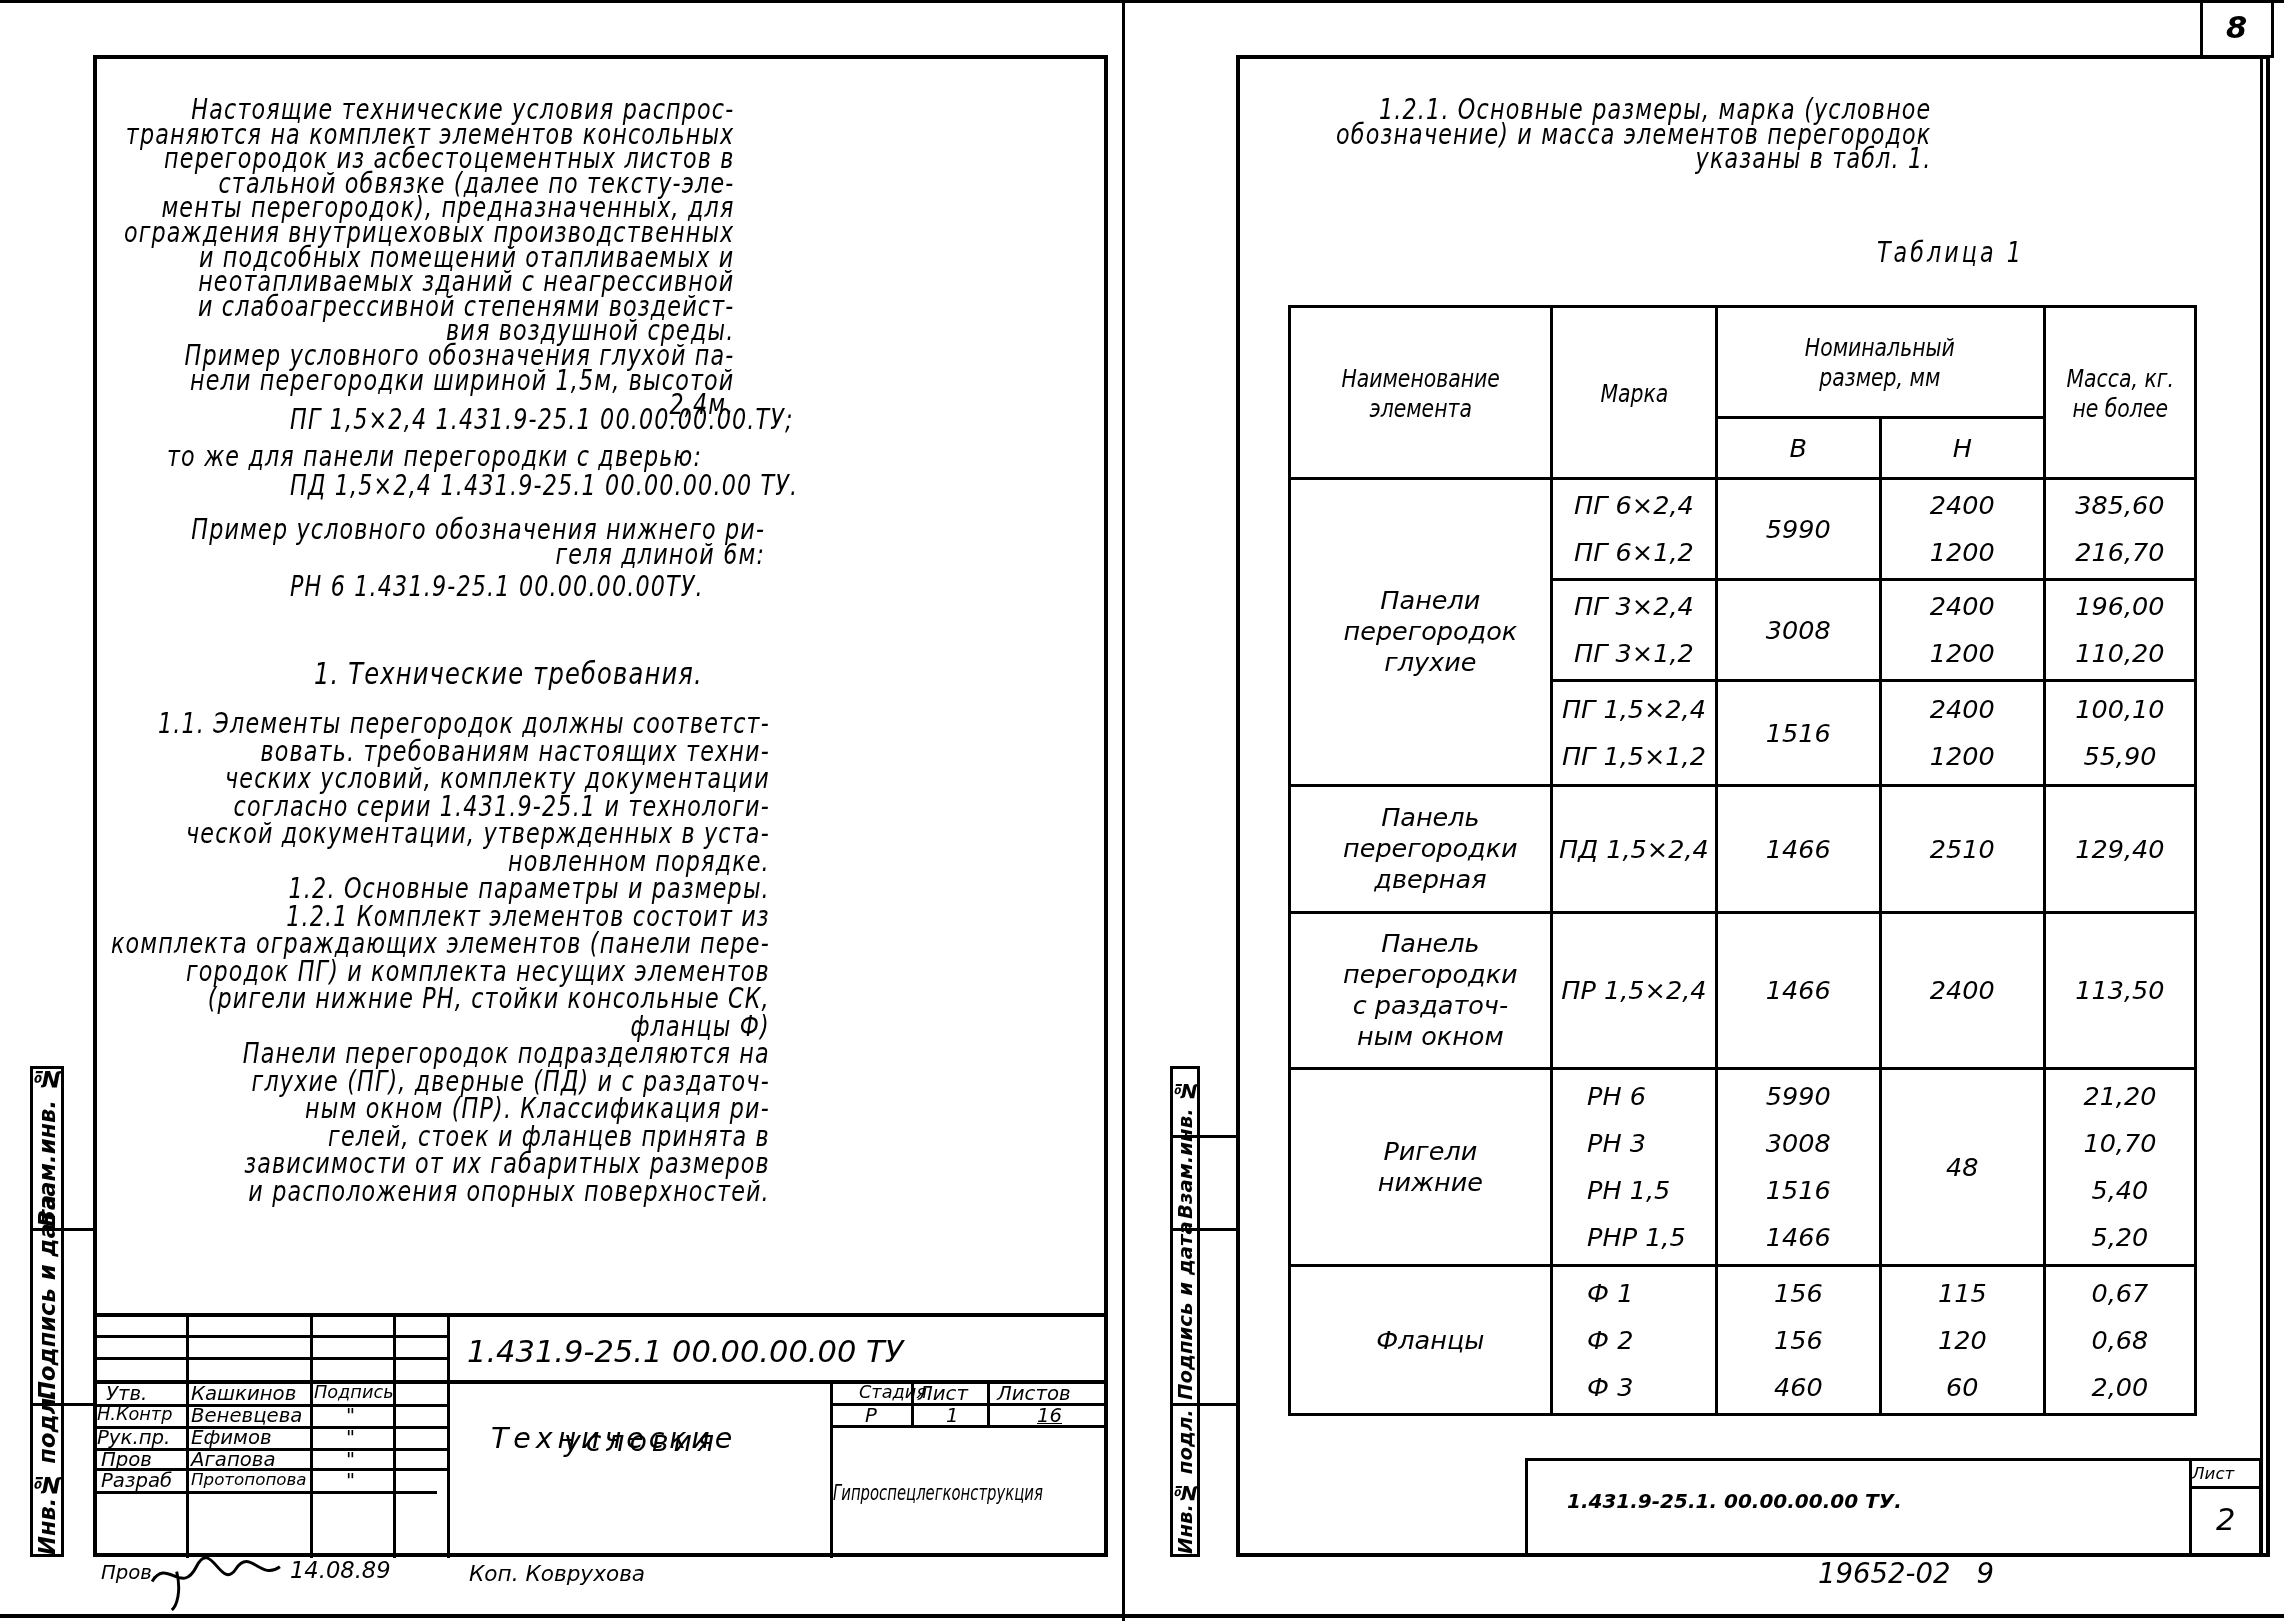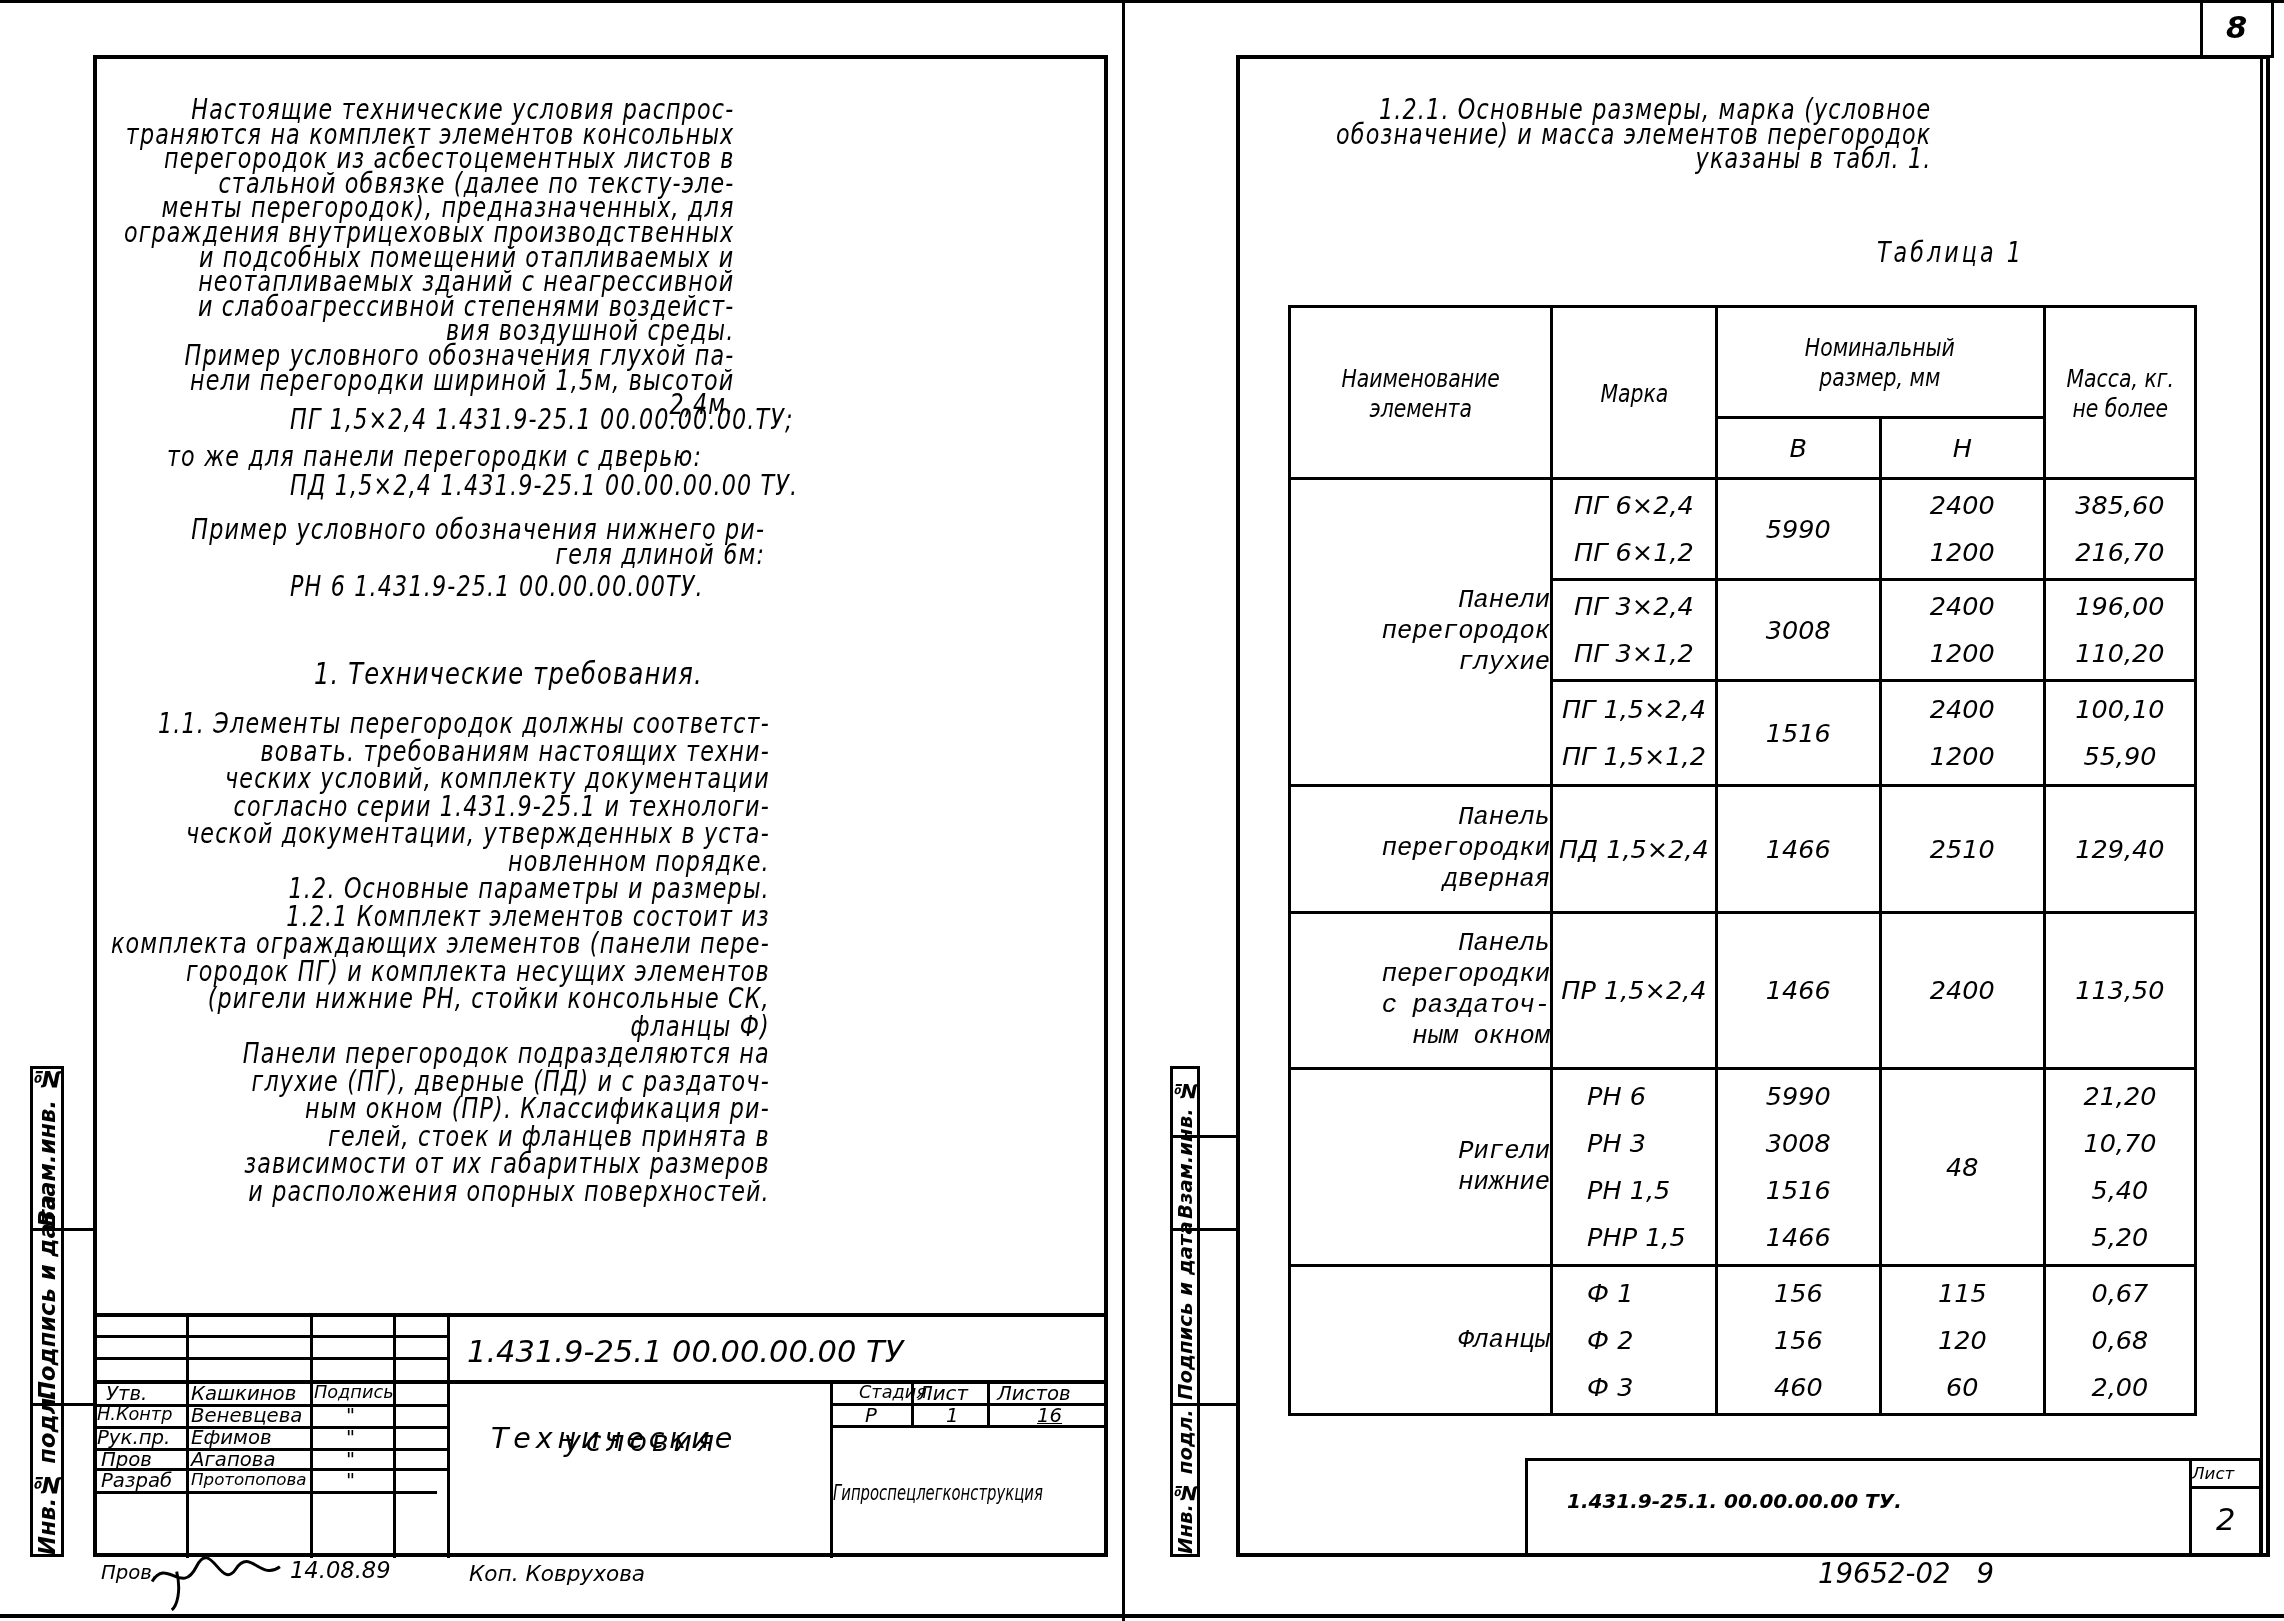--- a/index.html
+++ b/index.html
@@ -14,21 +14,21 @@
   .para div { white-space:nowrap; transform:scaleX(0.78); transform-origin:left top; }
 
   .vlabel { position:absolute; writing-mode:vertical-rl; transform:rotate(180deg);
             font-style:italic; font-weight:bold; font-size:22.6px; text-align:center; white-space:nowrap; }
 
   
   table.t1 { position:absolute; left:1288px; top:305px; width:909px; height:1111px; border-collapse:collapse;
              font-style:italic; font-size:25.5px; }
   table.t1 td, table.t1 th { border:3.4px solid #000; padding:0; text-align:center; vertical-align:middle; font-weight:normal; }
   table.t1 .cellstack div { height:47px; line-height:47px; white-space:nowrap; }
-  table.t1 .lefttxt { text-align:right; padding-left:19.7px; line-height:31px;font-family:Liberation Mono, monospace; }
+  table.t1 .lefttxt { text-align:center; padding-left:19.7px; line-height:31px; }
   .sq { display:inline-block; transform:scaleX(0.8); }
 
   
   .tb { position:absolute; font-style:italic; font-size:19.7px; white-space:nowrap; }
 </style>
 </head>
 <body>
 
 <div class="line" style="left:0;top:0;width:2284px;height:2.9px;"></div>
 <div class="line" style="left:0;top:1614px;width:2284px;height:3.9px;"></div>

